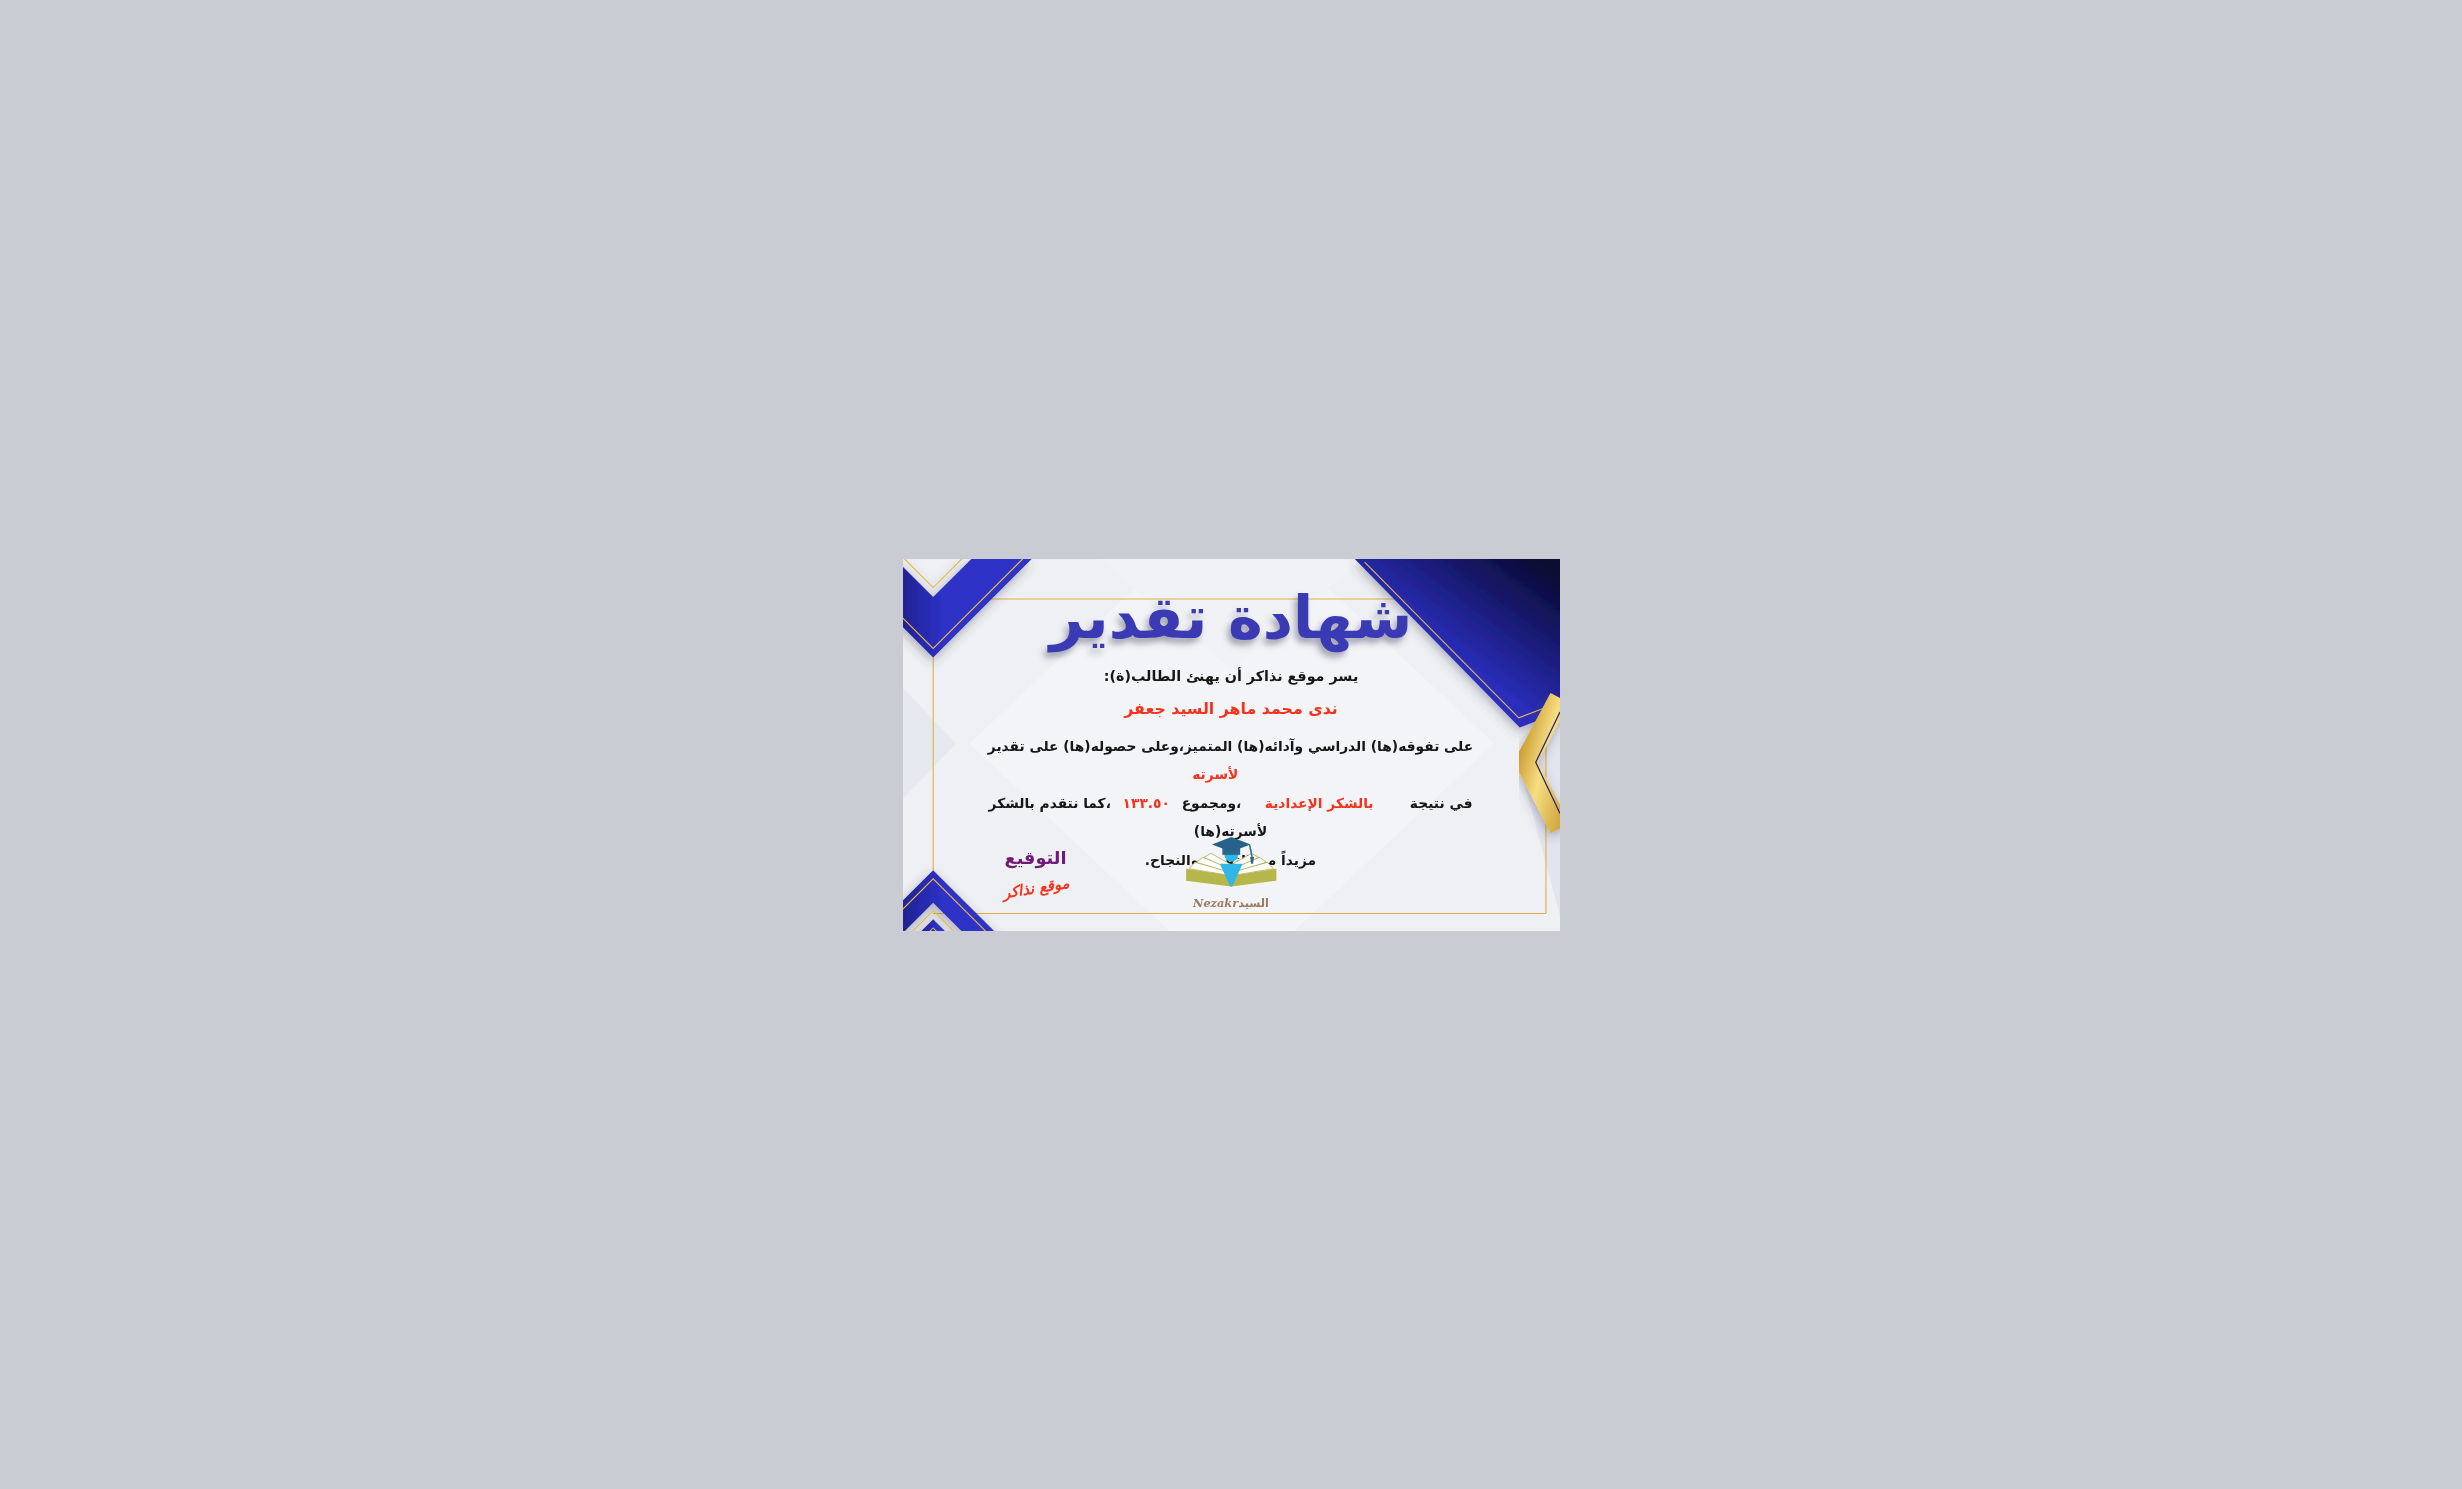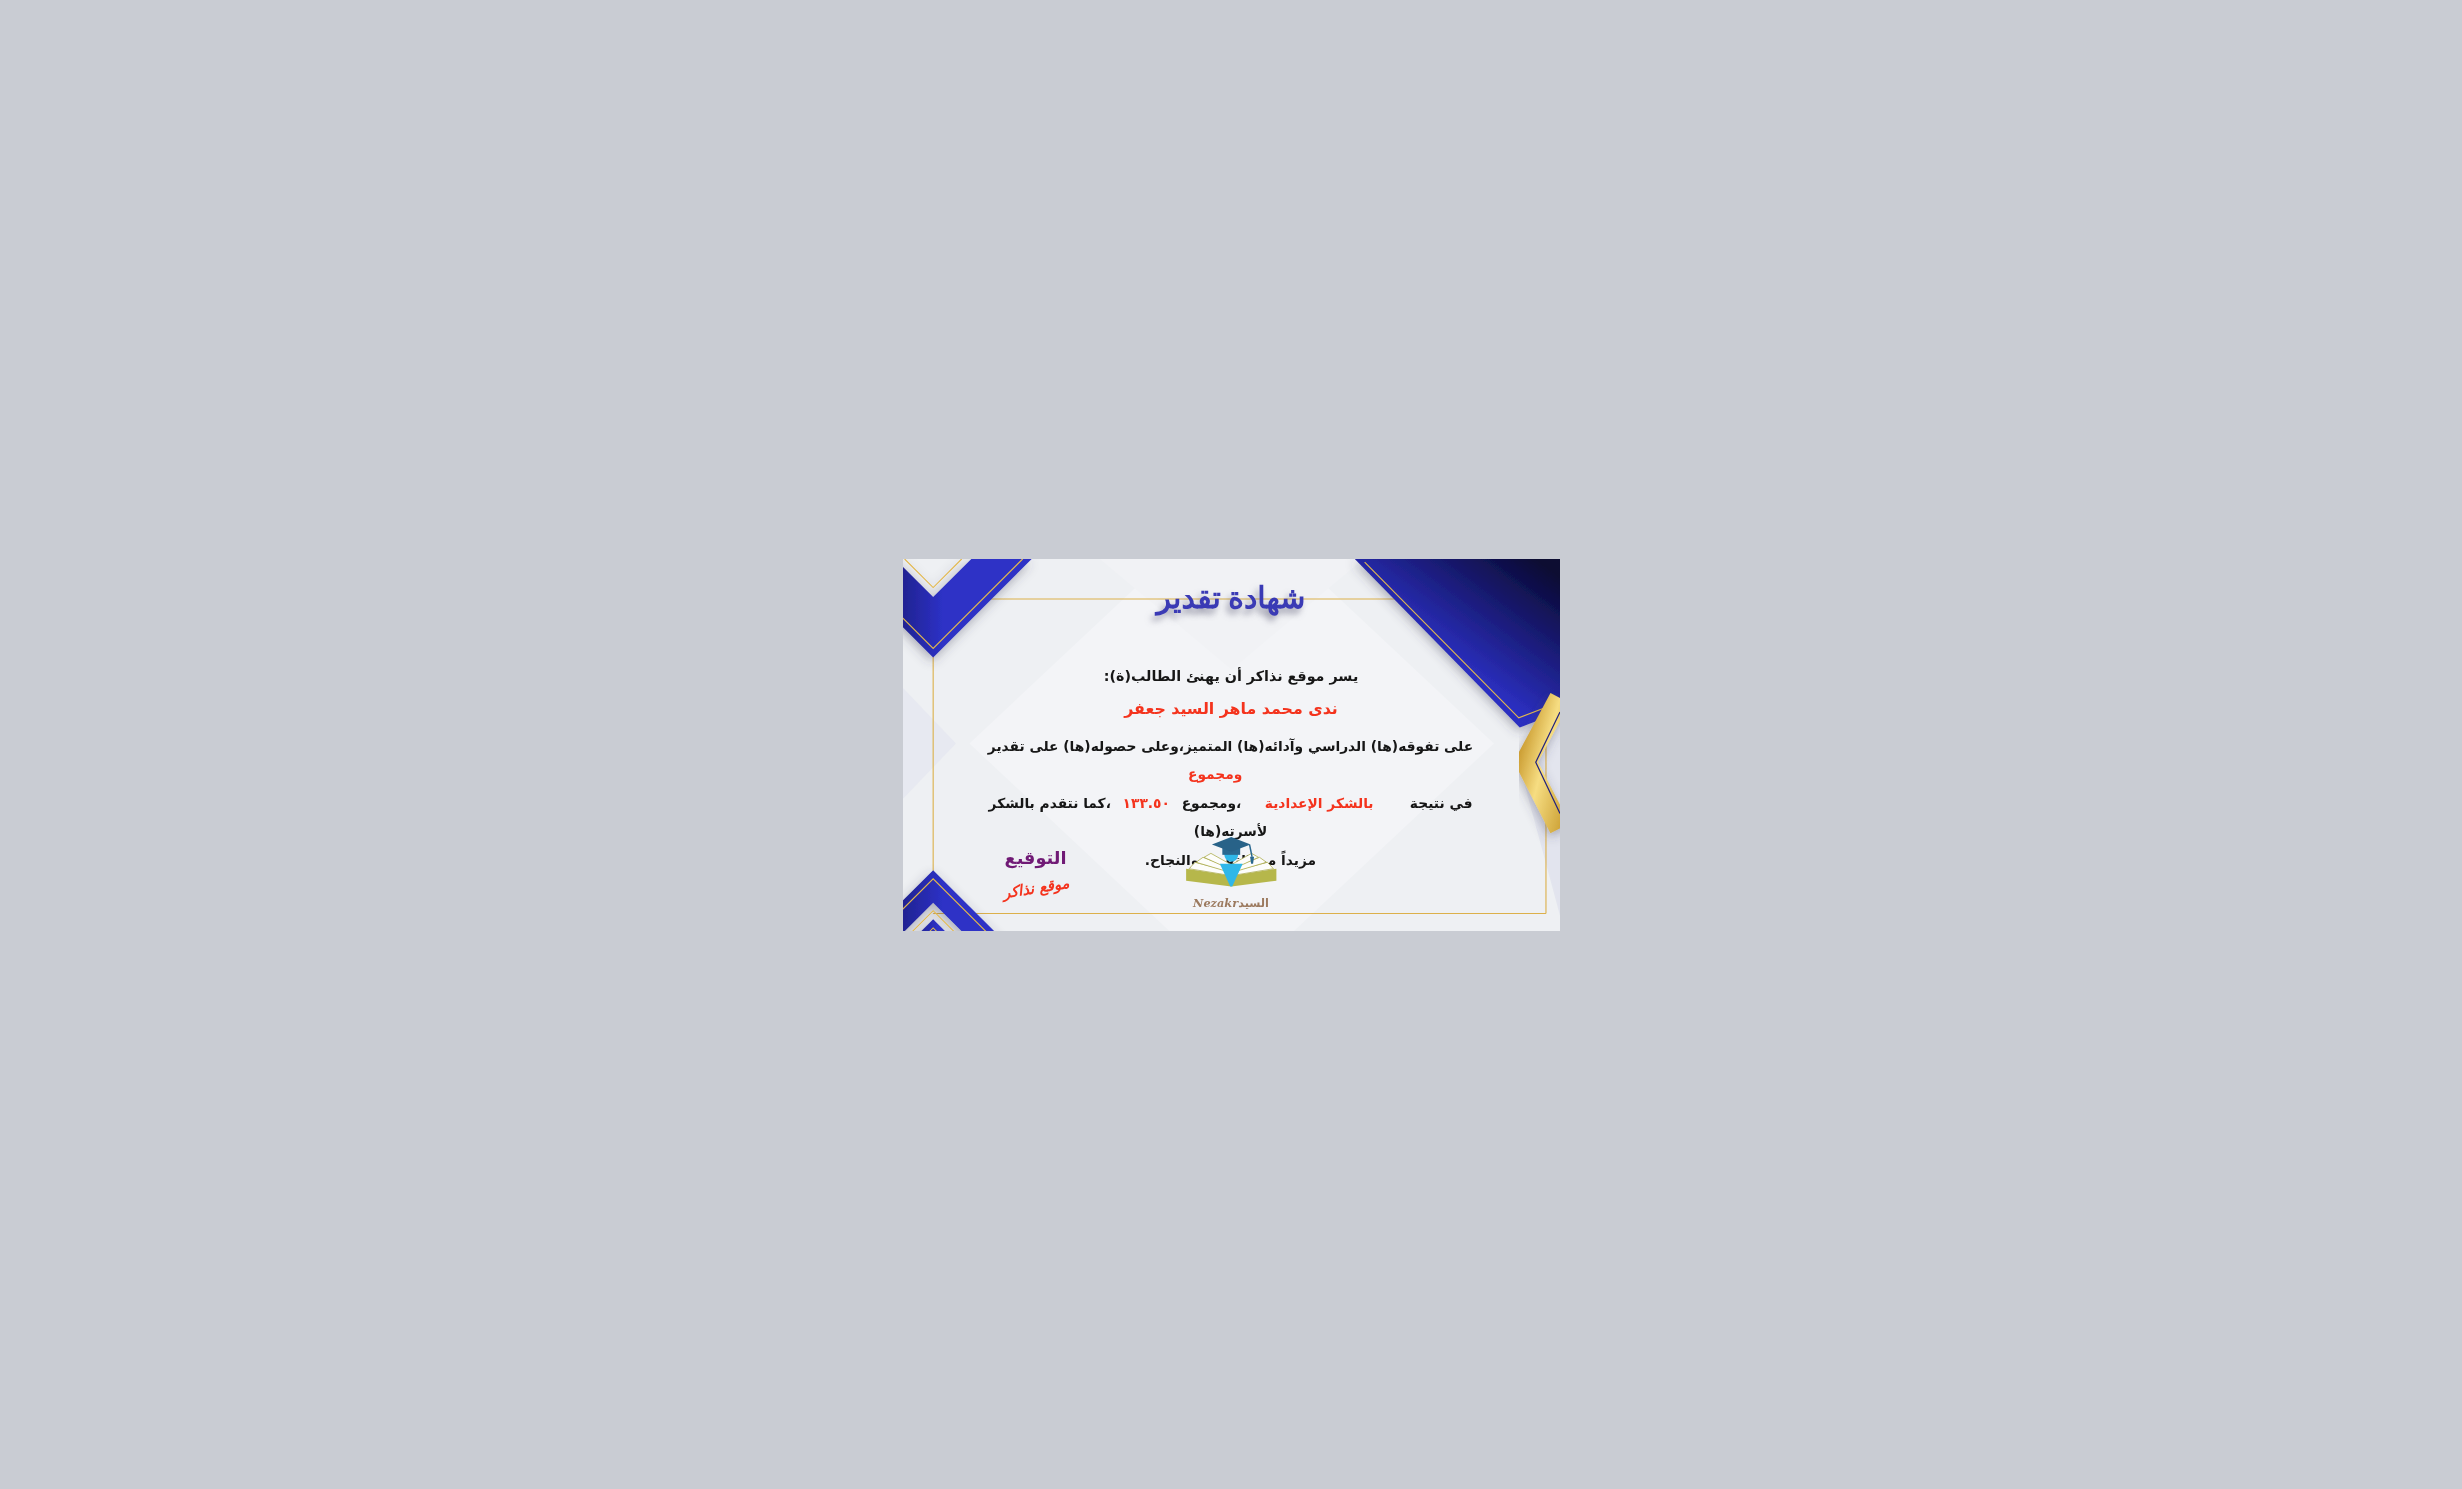--- a/index.html
+++ b/index.html
@@ -1,22 +1,22 @@
 <!DOCTYPE html>
 <html style="font-size:7.9px"><head>
 <meta charset="utf-8">
 <style>
   html,body{margin:0;padding:0;background:#c9ccd3;}
   body{display:flex;justify-content:center;align-items:center;min-height:100vh;
        font-family:"DejaVu Sans",sans-serif;}
   #canvas{position:relative;width:657px;height:372px;background:#eef0f3;overflow:hidden;}
   .decor{position:absolute;inset:0;width:100%;height:100%;display:block;}
   .layer{position:absolute;left:0;right:0;direction:rtl;text-align:center;color:#161616;}
-  .title{top:18.7px;font-size:30px;font-weight:bold;color:#3a3ab5;
-         text-shadow:-3px 4.9px 5.9px rgba(95,95,120,.55);line-height:1.4;font-family:Liberation Serif, serif;}
+  .title{top:18.7px;font-size:59px;font-weight:bold;color:#3a3ab5;
+         text-shadow:-3px 4.9px 5.9px rgba(95,95,120,.55);line-height:1.4;}
   .intro{top:109px;font-size:14.3px;font-weight:bold;}
   .name{top:140px;font-size:15.8px;font-weight:bold;color:#f4331d;text-align:center;}
   .bodytext{position:absolute;top:173px;left:49px;width:558px;direction:rtl;
             text-align:center;font-size:13.8px;font-weight:bold;line-height:28.6px;color:#161616;}
   .red{color:#f4331d;}
   .gap-grade{margin-inline-start:30.5px;}
   .gap-exam{margin-inline-start:31.5px;margin-inline-end:18.7px;}
   .gap-score{margin-inline-start:6.9px;margin-inline-end:6.9px;}
   .sig-label{position:absolute;top:289px;left:74px;width:118px;text-align:center;
              font-size:17.7px;font-weight:bold;direction:rtl;color:#701a75;}
@@ -97,21 +97,21 @@
 
   <div class="layer title">شهادة تقدير</div>
 
   <div class="layer intro">يسر موقع نذاكر أن يهنئ الطالب(ة):</div>
 
   <div class="layer name">ندى محمد ماهر السيد جعفر</div>
 
   <div class="bodytext">
     <div>
       <span>على تفوقه(ها) الدراسي وآدائه(ها) المتميز،وعلى حصوله(ها) على تقدير</span>
-      <span class="red gap-grade">ومجموع</span>
+      <span class="red gap-grade">لأسرته</span>
     </div>
     <div>
       <span>في نتيجة</span>
       <span class="red gap-exam">بالشكر الإعدادية</span>
       <span>،ومجموع</span>
       <span class="red gap-score">١٣٣.٥٠</span>
       <span>،كما نتقدم بالشكر لأسرته(ها)</span>
     </div>
     <div>مزيداً من التفوق والنجاح.</div>
   </div>

